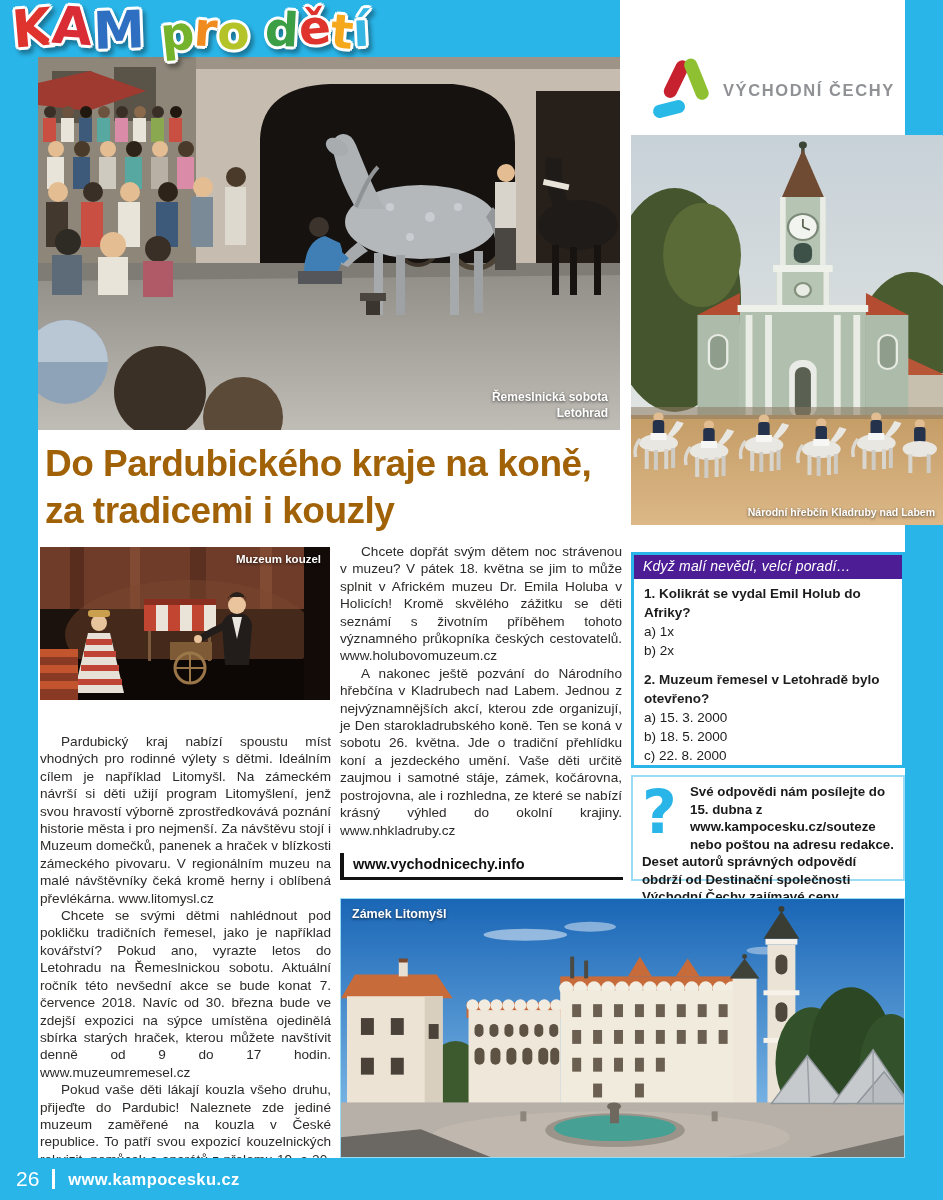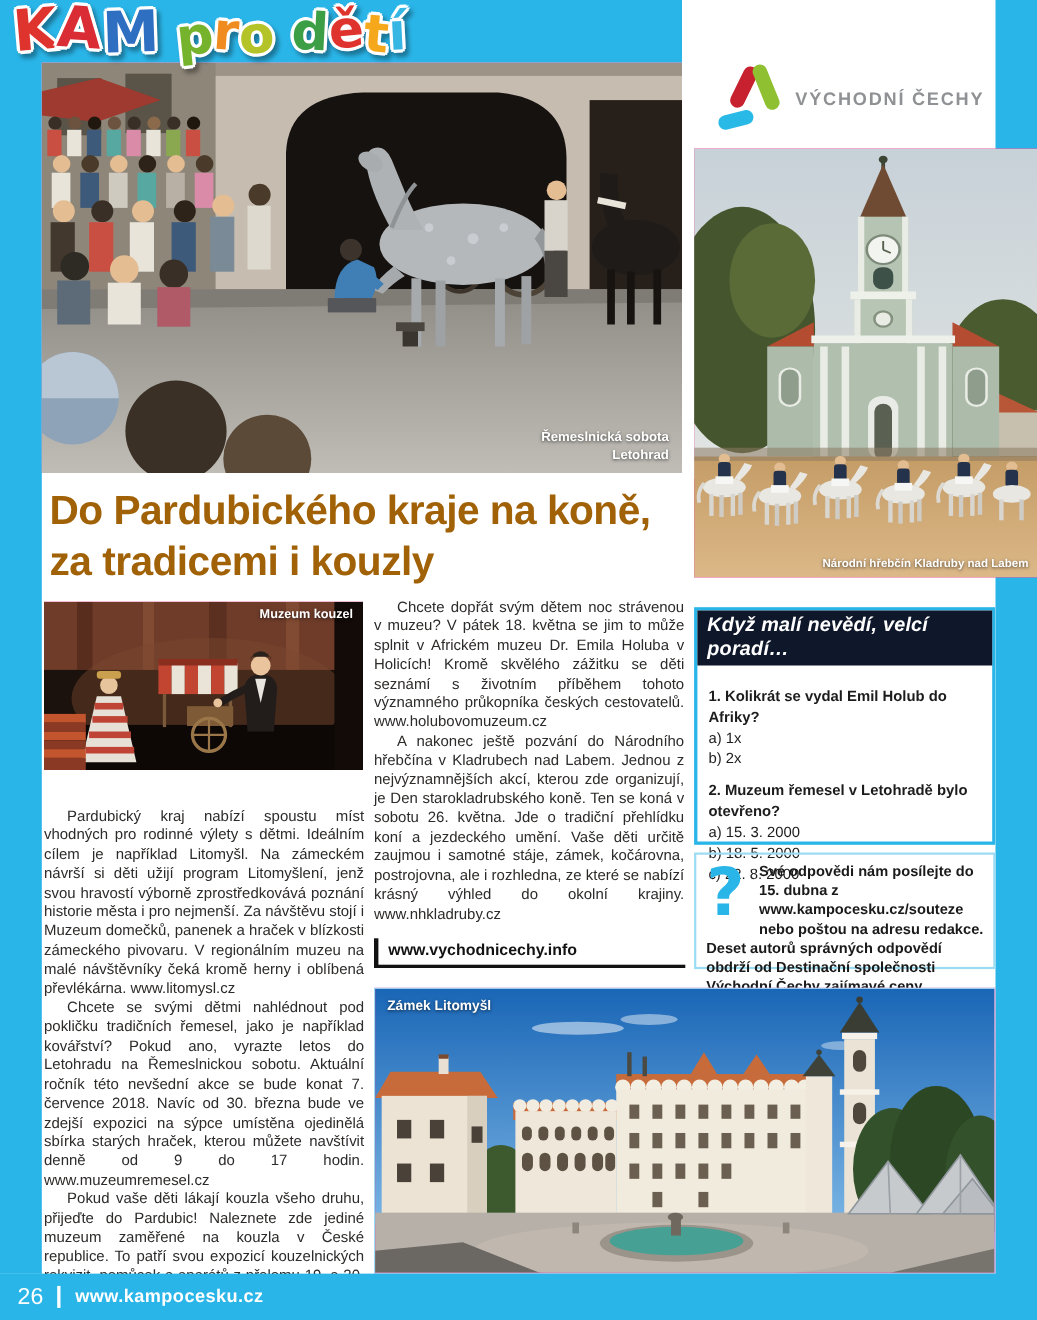--- a/index.html
+++ b/index.html
@@ -51,23 +51,23 @@
   #col1{left:40px;top:703px;width:291px;margin-top:30px;}
   #col2{left:340px;top:543px;width:282px;}
   .col p{margin:0;text-indent:21px;}
   .col p.noindent{text-indent:0;}
 
   .infobox{position:absolute;left:340px;top:853px;width:270px;border-left:4px solid #121212;
            border-bottom:3px solid #121212;padding:3px 0 5px 9px;font-weight:bold;font-size:14.5px;color:#121212;}
 
   .quiz{position:absolute;left:631px;top:552px;width:274px;height:216px;border:3px solid #2ab5e8;
         box-sizing:border-box;background:#fff;}
-  .quiz-header{background:#0f172a;color:#fff;font-weight:bold;font-style:italic;font-size:18px;
+  .quiz-header{background:#4c1d95;color:#fff;font-weight:normal;font-style:italic;font-size:14px;
                padding:3px 9px 5px;letter-spacing:0.2px;}
-  .quiz-body{padding:18px 10px 0;font-size:13.5px;line-height:19px;color:#1c1c1c;}
+  .quiz-body{padding:5px 10px 0;font-size:13.5px;line-height:19px;color:#1c1c1c;}
   .quiz-q{font-weight:bold;}
   .quiz-gap{height:10px;}
   .quiz-body div{margin:0;}
 
   .contest{position:absolute;left:631px;top:775px;width:274px;height:106px;border:2px solid #9bdcf4;
            box-sizing:border-box;padding:6px 9px 0;font-size:13.3px;font-weight:bold;line-height:17.5px;color:#1a1a1a;}
   .qmark{float:left;width:40px;height:62px;font-family:"DejaVu Sans",sans-serif;font-size:60px;font-weight:bold;
          color:#2ab5e8;line-height:58px;margin:0 8px 2px 0;}
 
   .footer{position:absolute;left:0;top:1158px;width:943px;height:42px;background:#2ab5e8;color:#fff;

